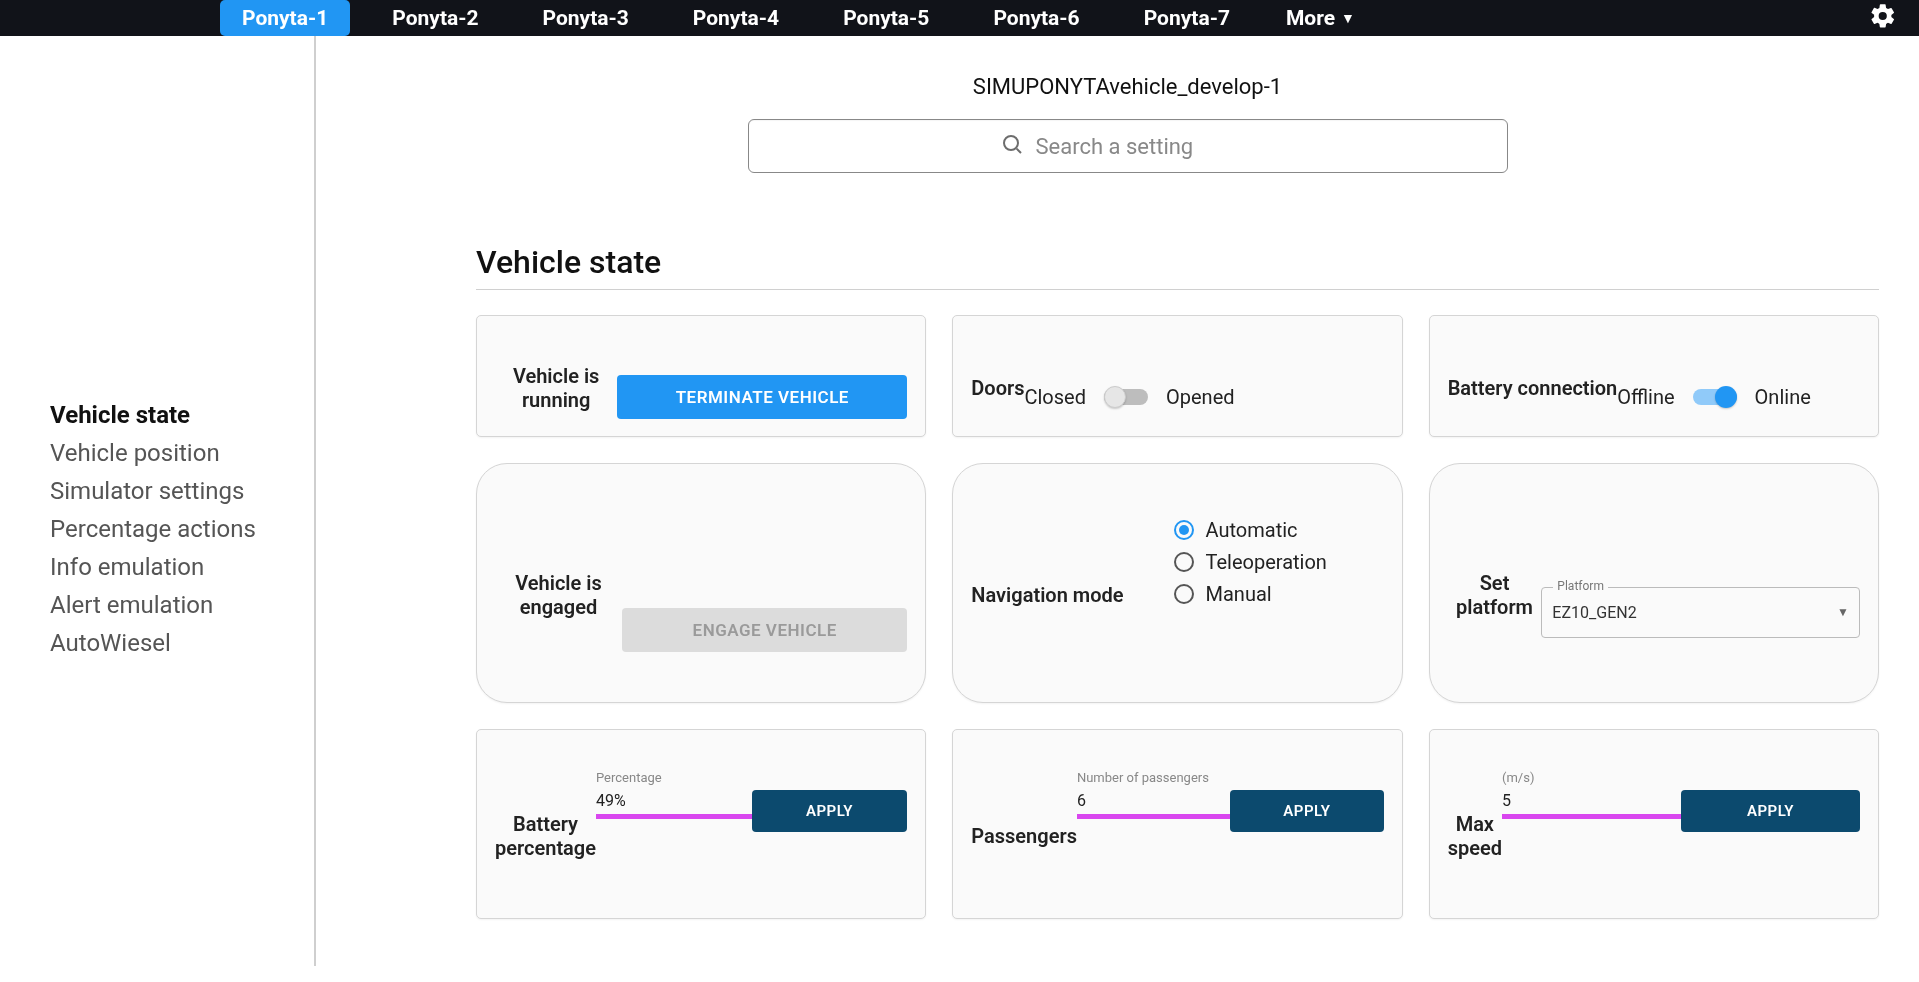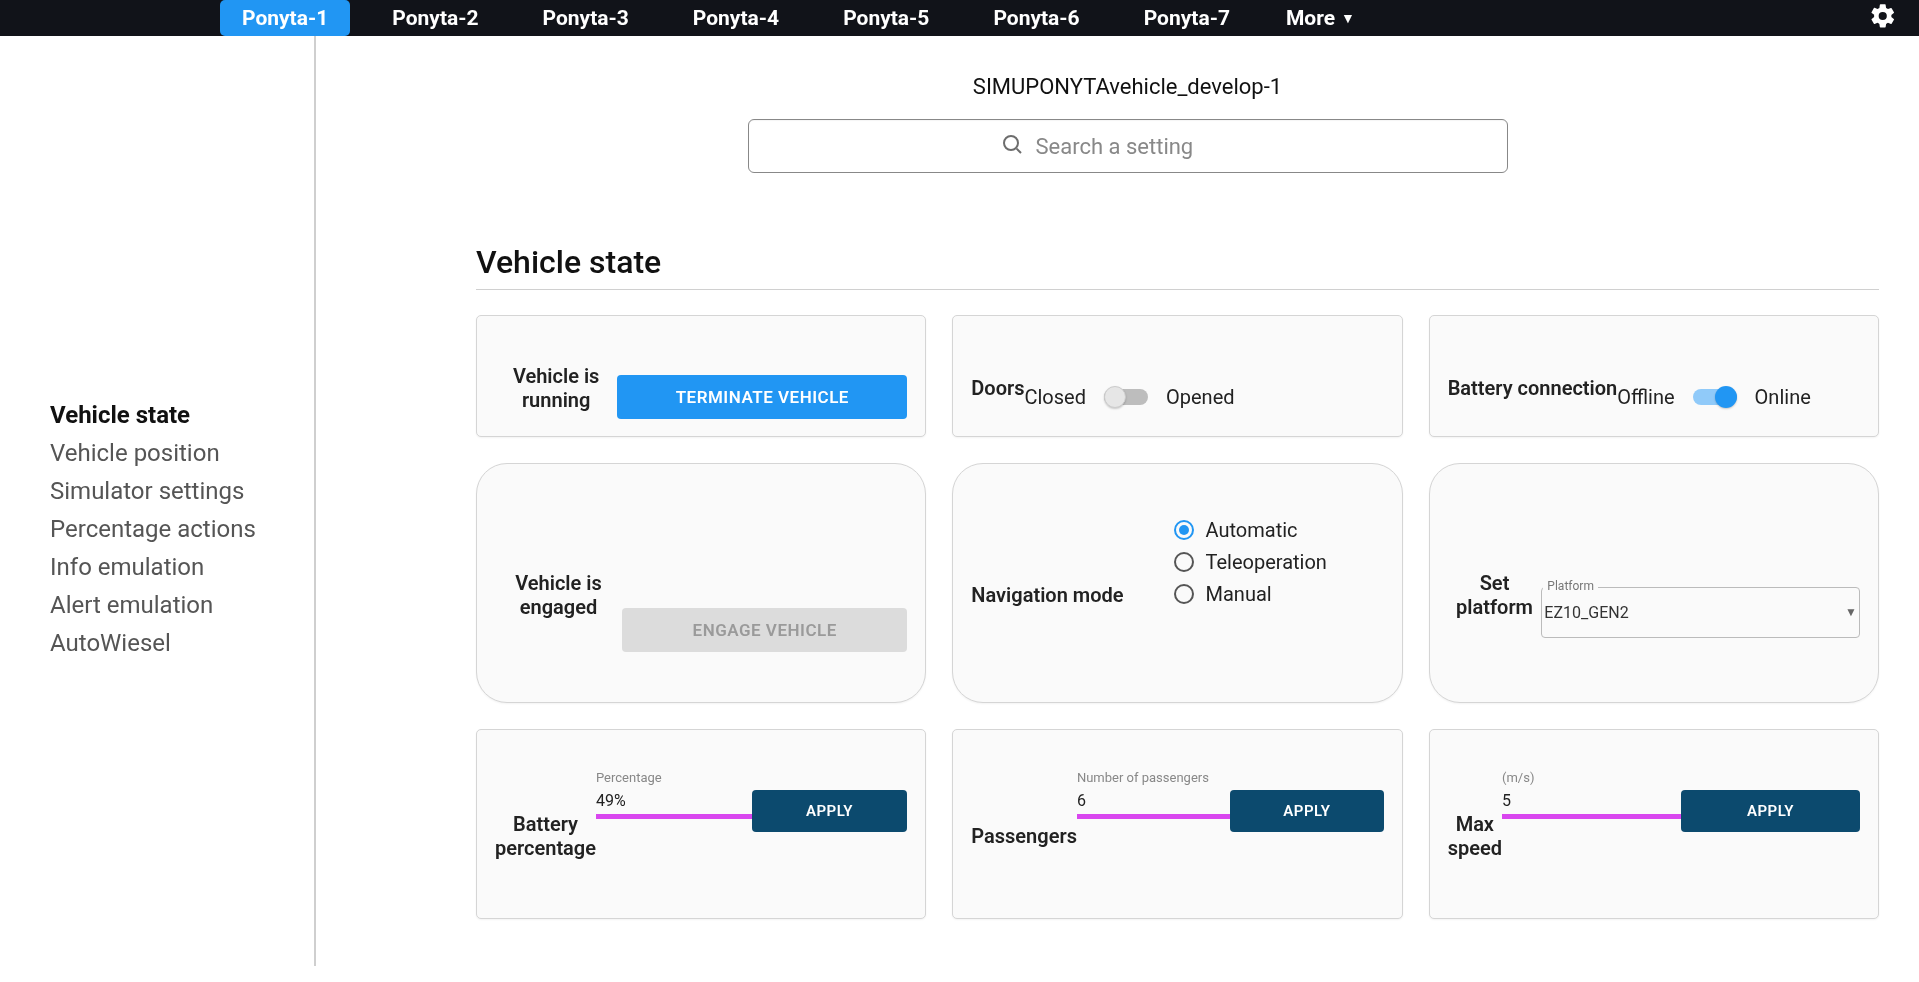--- a/index.html
+++ b/index.html
@@ -268,36 +268,36 @@
       display: block;
     }
     .select-wrap {
       margin-top: 34px;
       width: 92%;
       position: relative;
     }
     .select-legend {
       position: absolute;
       top: -8px;
-      left: 2px;
+      left: 12px;
       background: #fafafa;
       padding: 0 4px;
       font-size: 12px;
       color: #777;
       text-align: right;
     }
     .select-box {
       width: 100%;
       height: 51px;
       border: 1px solid #bbb;
       border-radius: 4px;
       display: flex;
       align-items: center;
       justify-content: space-between;
-      padding: 0 2px;
+      padding: 0 10px;
       font-size: 16px;
       color: #333;
       cursor: pointer;
       background: #fafafa;
     }
     .select-arrow {
       color: #666;
       font-size: 12px;
     }
     .field-wrap {

